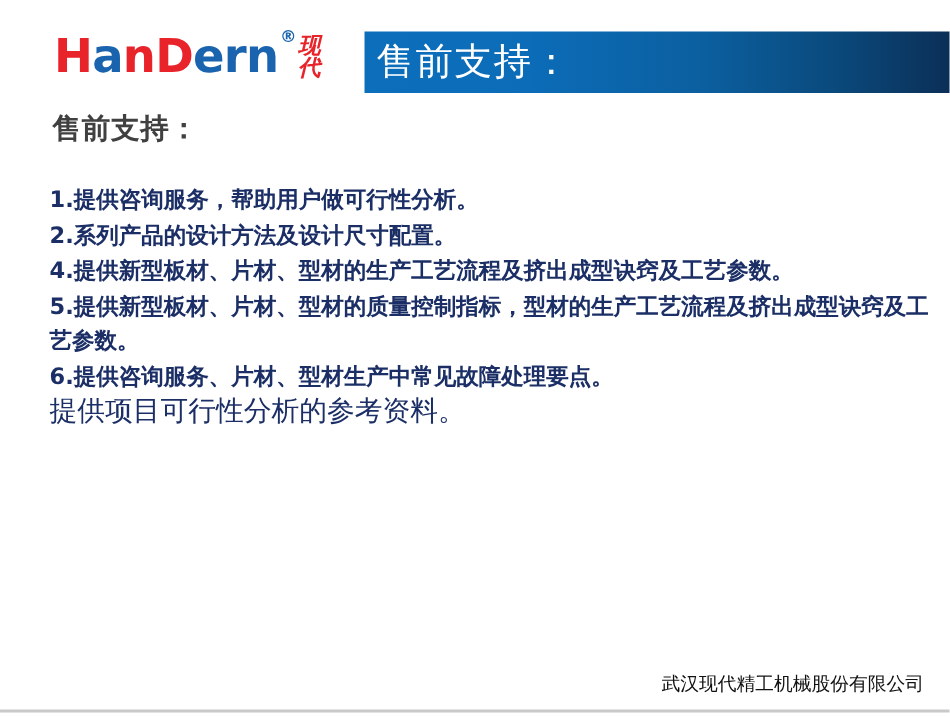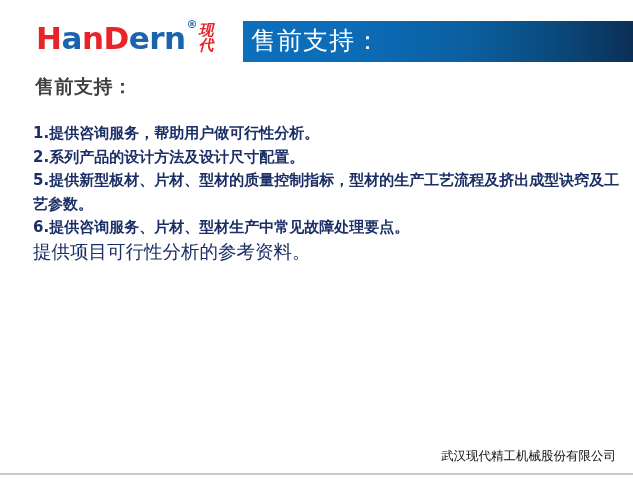--- a/index.html
+++ b/index.html
@@ -192,20 +192,21 @@
 
 </div>
 
 <div class="content">
 
   <div class="subhead">售前支持：</div>
 
   <ul class="list">
     <li><span class="num">1.</span><span>提供咨询服务，帮助用户做可行性分析。</span></li>
     <li><span class="num">2.</span><span>系列产品的设计方法及设计尺寸配置。</span></li>
+    <li><span class="num">4.</span><span>提供新型板材、片材、型材的生产工艺流程及挤出成型诀窍及工艺参数。</span></li>
     <li><span class="num">5.</span><span>提供新型板材、片材、型材的质量控制指标，型材的生产工艺流程及挤出成型诀窍及工艺参数。</span></li>
     <li><span class="num">6.</span><span>提供咨询服务、片材、型材生产中常见故障处理要点。</span></li>
   </ul>
 
   <div class="trailer">提供项目可行性分析的参考资料。</div>
 
 </div>
 
 <div class="footer">
   <div class="footer-company">武汉现代精工机械股份有限公司</div>

